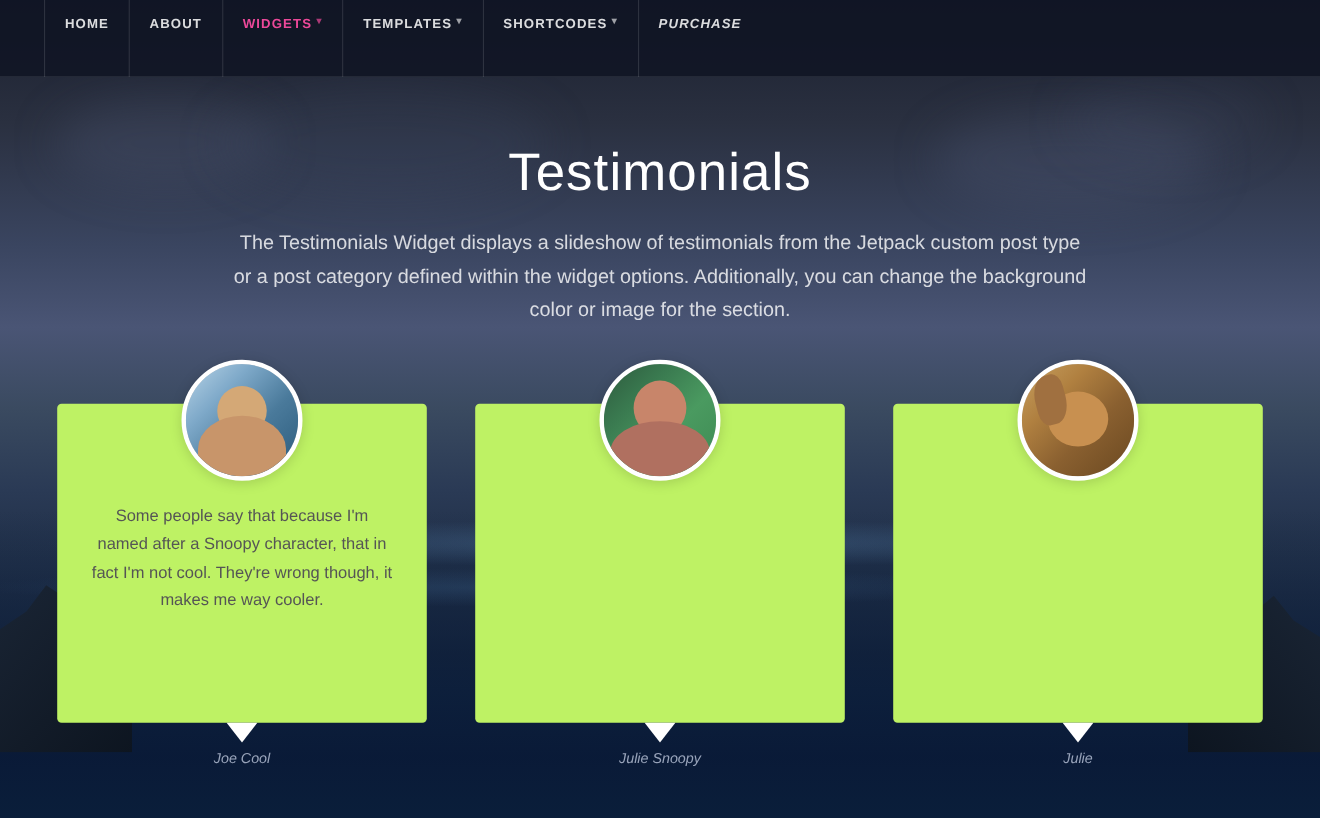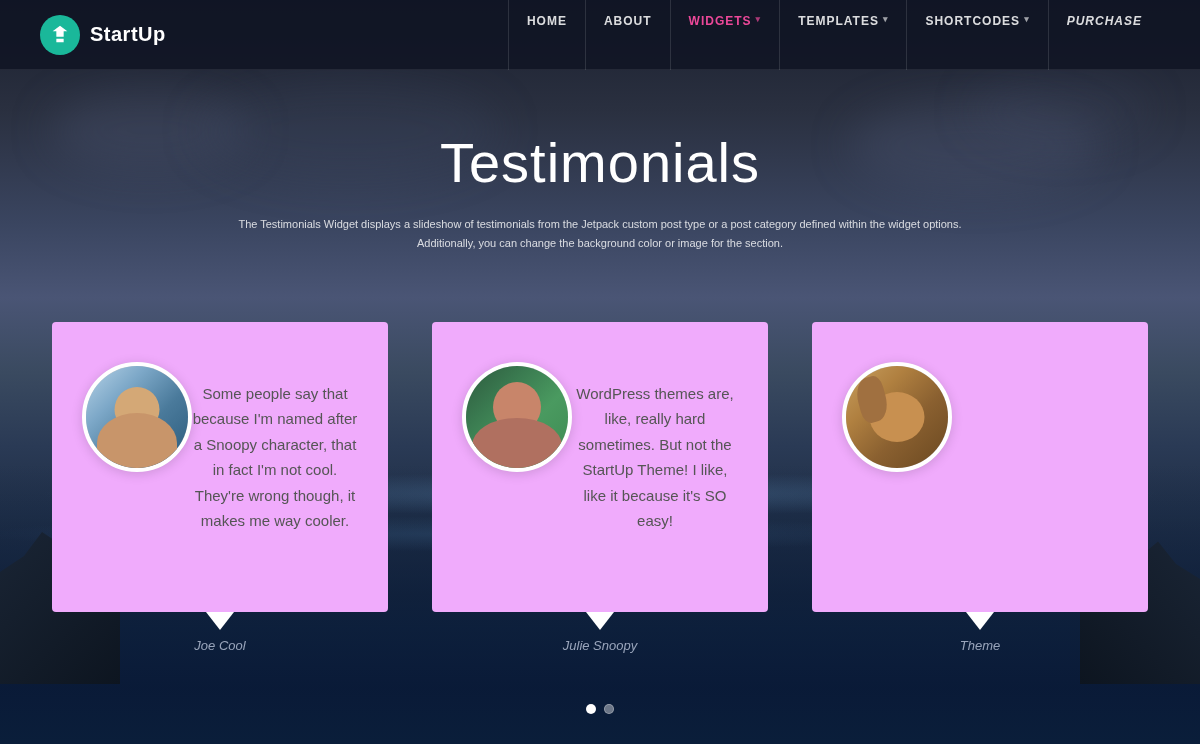--- a/index.html
+++ b/index.html
@@ -159,58 +159,58 @@
 
     
     .hero {
       position: relative;
       z-index: 10;
       text-align: center;
       padding: 60px 20px 40px;
     }
 
     .hero-title {
-      font-size: 56px;
+      font-size: 48px;
       font-weight: 300;
       color: white;
       margin-bottom: 20px;
       letter-spacing: 1px;
     }
 
     .hero-desc {
-      font-size: 11px;
+      font-size: 18px;
       color: rgba(255,255,255,0.8);
       max-width: 780px;
       margin: 0 auto;
       line-height: 1.7;
     }
 
     
     .testimonials {
       position: relative;
       z-index: 10;
       display: flex;
       gap: 0;
       padding: 0 30px;
       margin-top: 30px;
       justify-content: center;
       align-items: flex-start;
     }
 
     .testimonial-card {
-      background: #f0abfc;
+      background: #bef264;
       border-radius: 4px;
       padding: 20px 30px 40px;
       flex: 1;
       max-width: 370px;
       margin: 0 22px;
       position: relative;
       min-height: 290px;
       display: flex;
-      flex-direction: row;
+      flex-direction: column;
       align-items: center;
     }
 
     
     .testimonial-card::after {
       content: '';
       position: absolute;
       bottom: -18px;
       left: 50%;
       transform: translateX(-50%);
@@ -429,28 +429,20 @@
   <div class="cloud cloud2"></div>
   <div class="cloud cloud3"></div>
   <div class="cloud cloud4"></div>
 </div>
 <div class="ocean"></div>
 <div class="wave-lines"></div>
 <div class="rocks-left"></div>
 <div class="rocks-right"></div>
 
 <nav class="navbar">
-  <div class="logo">
-    <div class="logo-icon">
-      <svg viewBox="0 0 24 24">
-        <path d="M12 2 L20 8 L16 8 L16 14 L8 14 L8 8 L4 8 Z M8 16 L16 16 L16 20 L8 20 Z"></path>
-      </svg>
-    </div>
-    <span class="logo-text">StartUp</span>
-  </div>
 
   <div class="nav-menu">
     <div class="nav-item">
       <span>HOME</span>
     </div>
     <div class="nav-item">
       <span>ABOUT</span>
     </div>
     <div class="nav-item active">
       <span>WIDGETS</span>
@@ -481,39 +473,38 @@
     <div class="avatar-wrapper">
       <div class="avatar-man"></div>
     </div>
     <p class="testimonial-text">Some people say that because I'm named after a Snoopy character, that in fact I'm not cool. They're wrong though, it makes me way cooler.</p>
   </div>
 
   <div class="testimonial-card">
     <div class="avatar-wrapper">
       <div class="avatar-woman"></div>
     </div>
-    <p class="testimonial-text">WordPress themes are, like, really hard sometimes. But not the StartUp Theme! I like, like it because it's SO easy!</p>
   </div>
 
   <div class="testimonial-card">
     <div class="avatar-wrapper">
       <div class="avatar-dog"></div>
     </div>
   </div>
 
 </div>
 
 <div style="display:flex; justify-content:center; gap:0; padding: 0 30px; position:relative; z-index:10; margin-top: 24px;">
   <div style="flex:1; max-width:370px; margin:0 8px; text-align:center;">
     <span class="author-name">Joe Cool</span>
   </div>
   <div style="flex:1; max-width:370px; margin:0 8px; text-align:center;">
     <span class="author-name">Julie Snoopy</span>
   </div>
   <div style="flex:1; max-width:370px; margin:0 8px; text-align:center;">
-    <span class="author-name">Theme</span>
+    <span class="author-name">Julie</span>
   </div>
 </div>
 
 <div class="dots">
   <div class="dot active"></div>
   <div class="dot inactive"></div>
 </div>
 
 </body></html>

